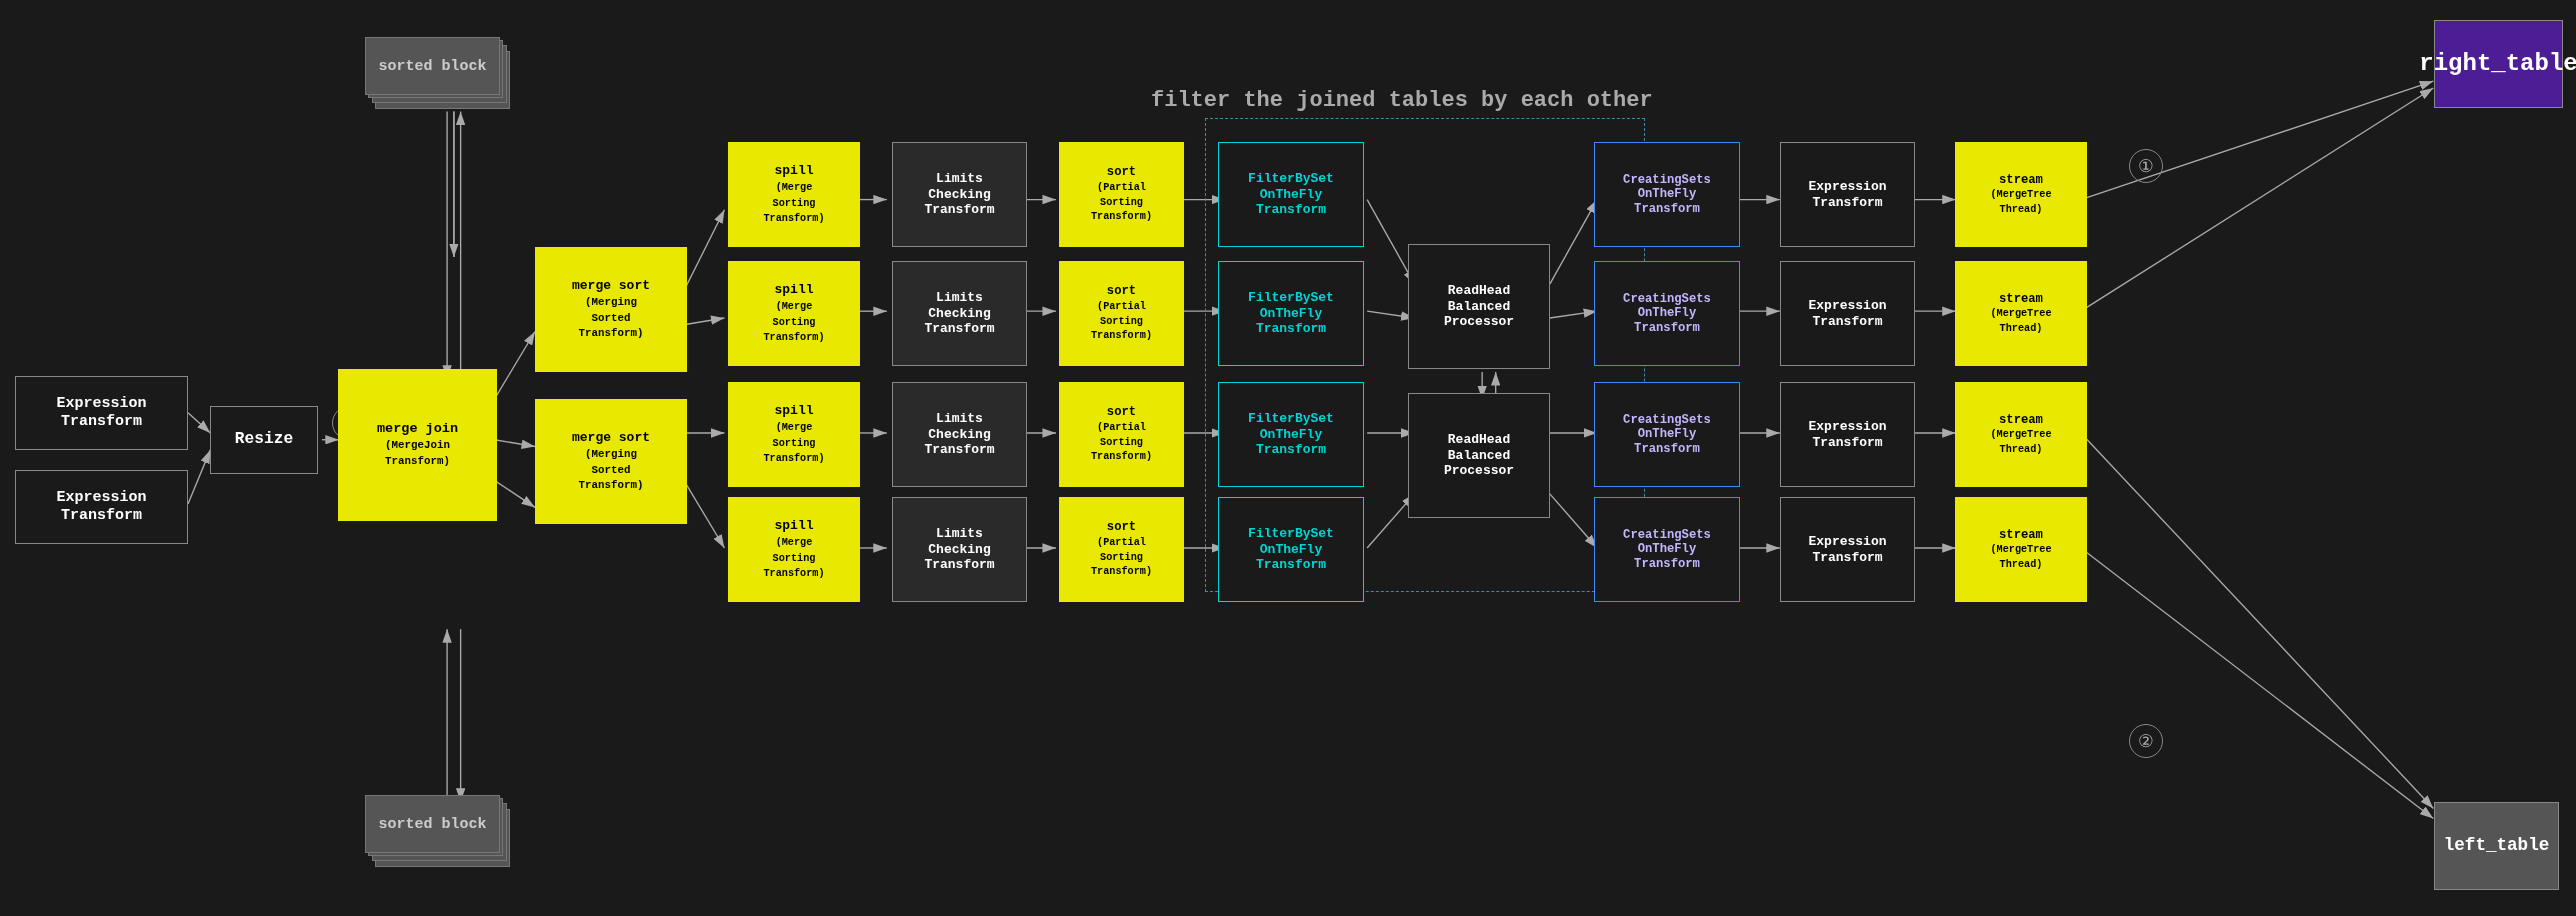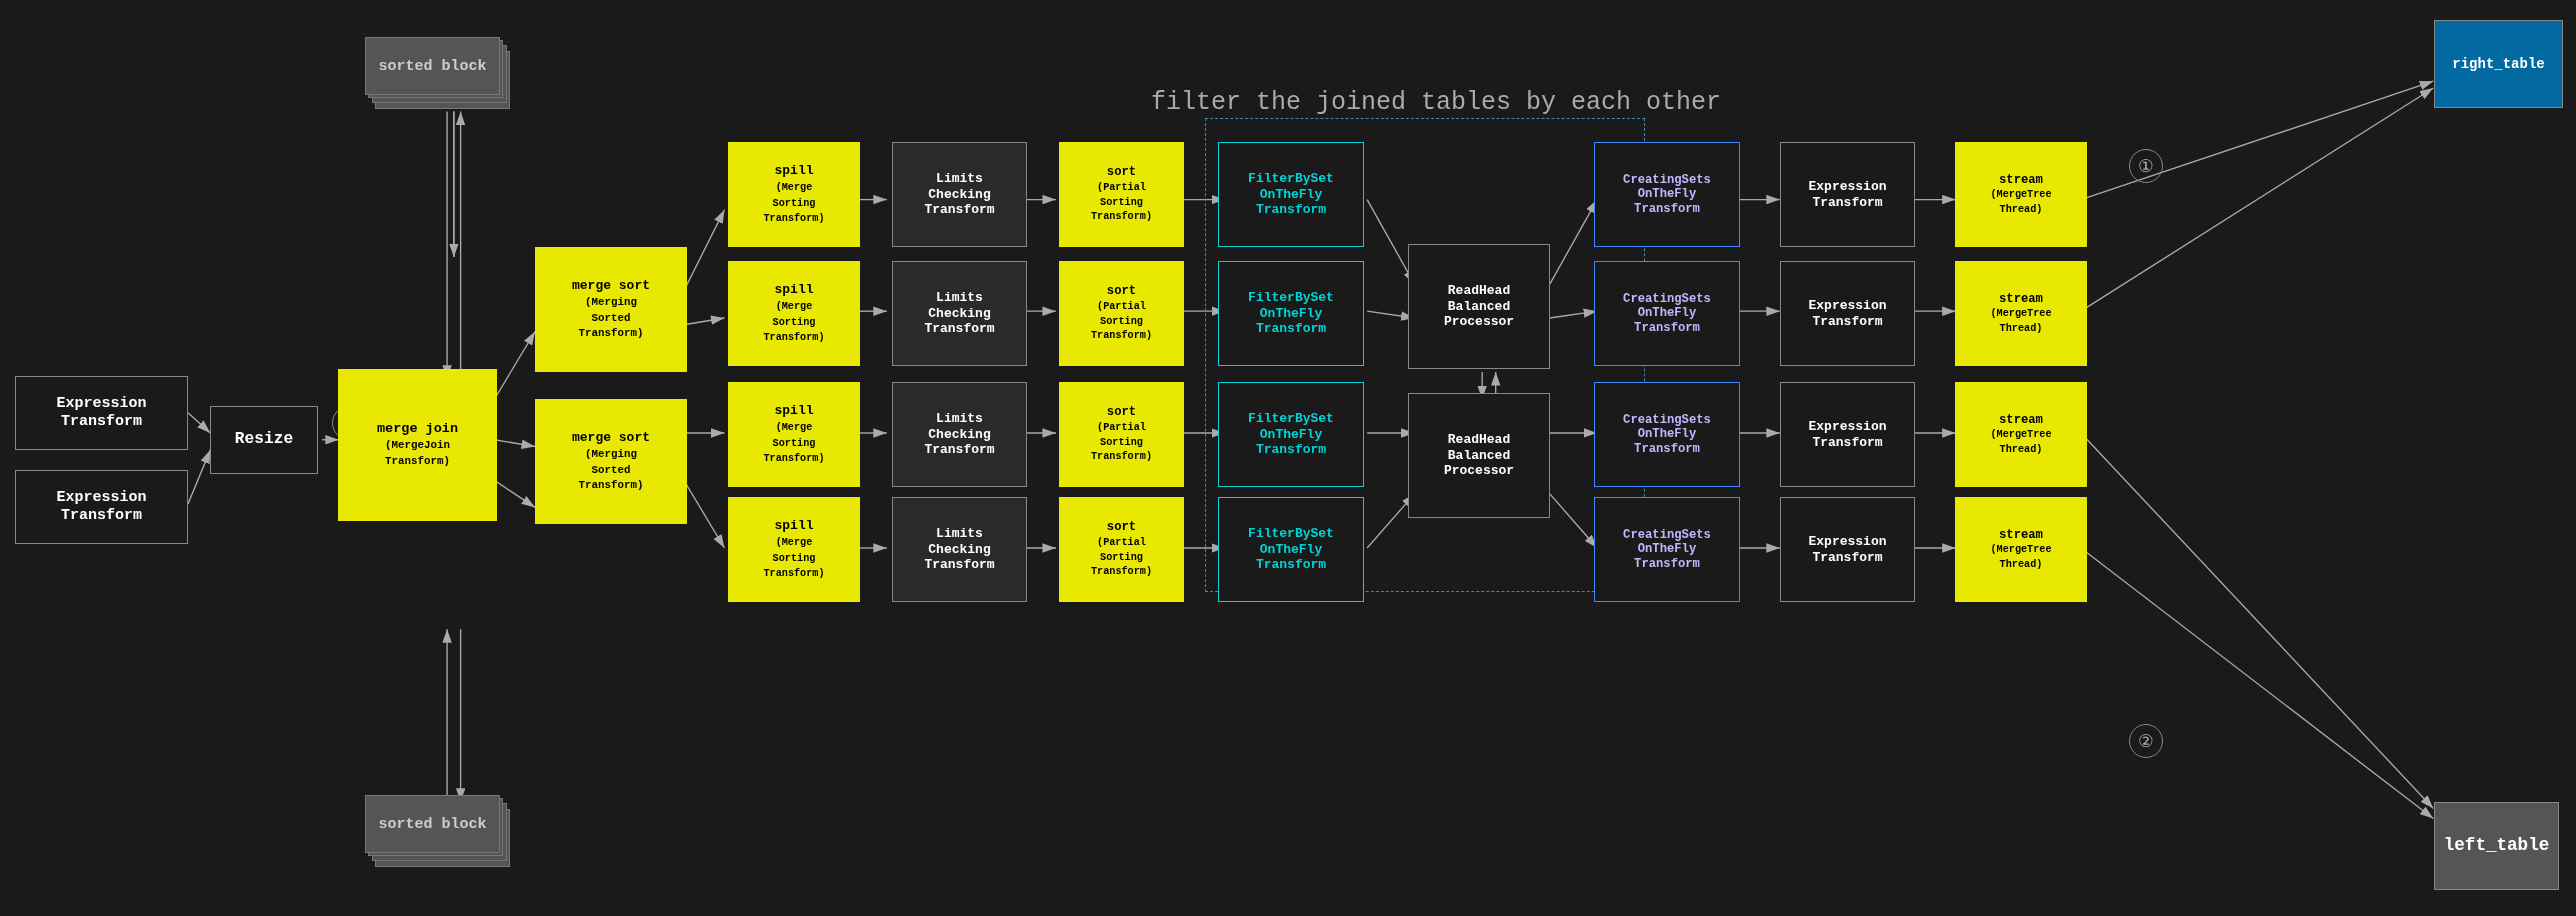--- a/index.html
+++ b/index.html
@@ -60,22 +60,23 @@
     .node-white-border {
       background: #1a1a1a;
       color: #fff;
       border: 1.4px solid #888;
     }
 
     
     .diagram-title {
       position: absolute;
       color: #aaa;
-      font-size: 25px;
+      font-size: 22px;
       font-family: 'Courier New', monospace;
+      font-weight: bold;
     }
 
     
     .circle-label {
       position: absolute;
       width: 34px;
       height: 34px;
       border-radius: 50%;
       border: 1.4px solid #888;
       display: flex;
@@ -220,21 +221,21 @@
 
     <line x1="3075" y1="640" x2="3596" y2="1195" stroke="#aaa" stroke-width="2" marker-end="url(#arrowhead-white)"></line>
     <line x1="3075" y1="810" x2="3596" y2="1210" stroke="#aaa" stroke-width="2" marker-end="url(#arrowhead-white)"></line>
   </svg>
 
   <div class="dashed-rect" style="left:1205px; top:118px; width:440px; height:474px;">
   </div>
 
   <div class="diagram-title" style="top:88px; left:1151px;">filter the joined tables by each other</div>
 
-  <div class="right-table-node node" style="left:2434px; top:20.3px; width:129px; height:88px; background:#0369a1; font-size:14px; font-weight:bold;">
+  <div class="right-table-node node" style="left:2434px; top:20.3px; width:129px; height:88px; background:#4c1d95; font-size:24px; font-weight:bold;">
     <span>right_table</span>
   </div>
 
   <div class="right-table-node node" style="left:2434px; top:802px; width:125px; height:88px; background:#555; font-size:17.6px; font-weight:bold;">
     <span>left_table</span>
   </div>
 
   <div class="circle-label" style="left:2129px; top:149px;">
     <span>①</span>
   </div>

